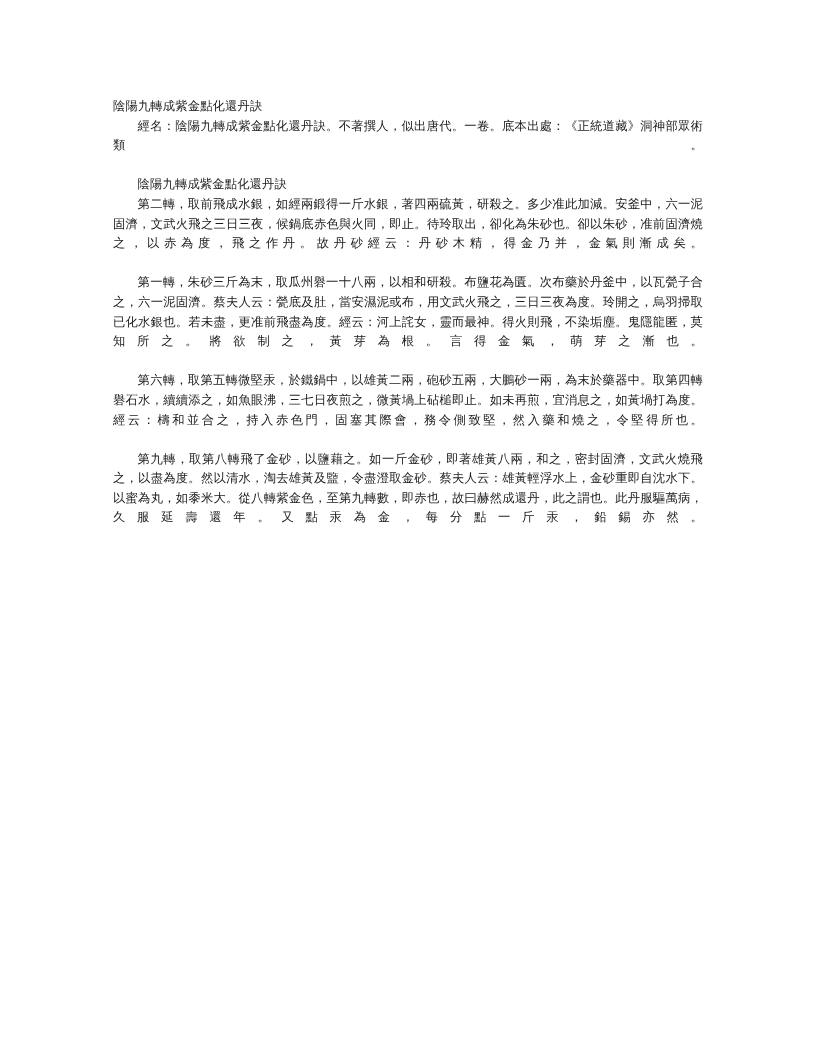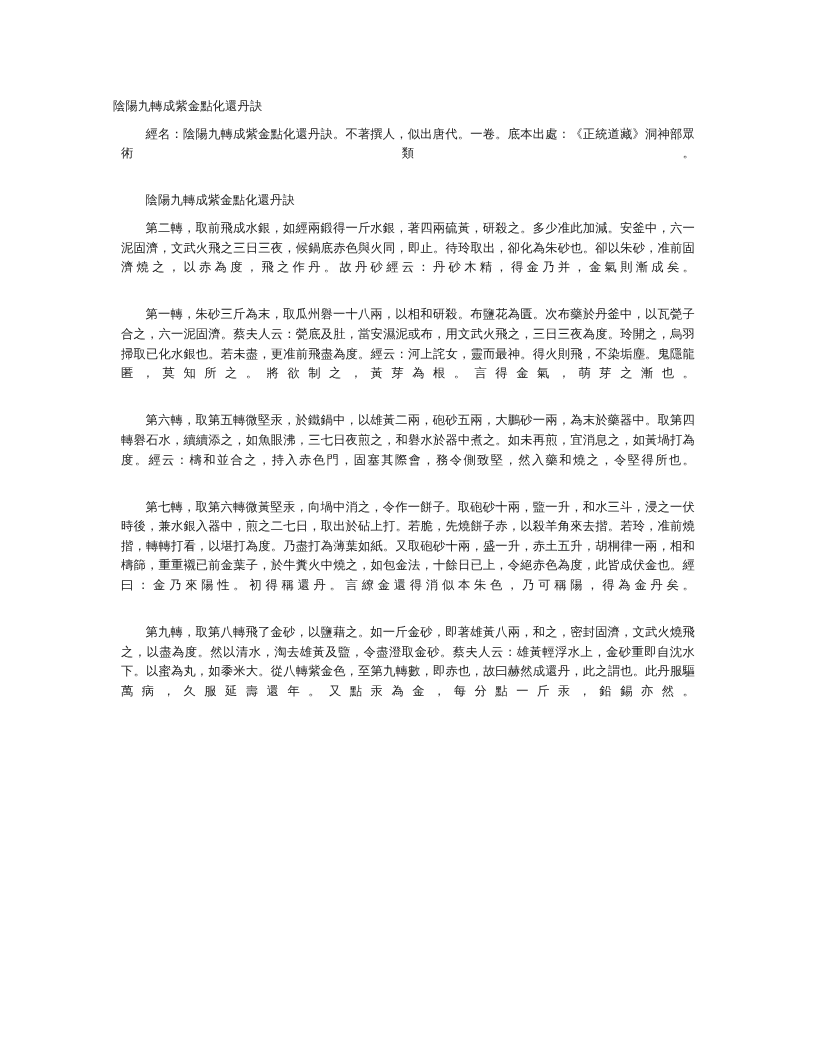--- a/index.html
+++ b/index.html
@@ -27,21 +27,21 @@
   }
   .title-line {
     font-size: 12.3px;
     line-height: 19.6px;
     text-align: left;
     margin: 0;
     letter-spacing: 0.15px;
     font-family: "DejaVu Serif", "Liberation Serif", serif;
   }
   p.para {
-    margin: 8px;
+    margin: 0;
     font-size: 12.3px;
     line-height: 19.6px;
     text-align: justify;
     text-justify: inter-character;
     text-indent: 2em;
     letter-spacing: 0.15px;
     word-break: break-all;
     -webkit-hyphens: none;
     hyphens: none;
   }
@@ -67,21 +67,20 @@
 
     <p class="para nostretch">陰陽九轉成紫金點化還丹訣</p>
 
     <p class="para">第二轉，取前飛成水銀，如經兩鍛得一斤水銀，著四兩硫黃，研殺之。多少准此加減。安釜中，六一泥固濟，文武火飛之三日三夜，候鍋底赤色與火同，即止。待玲取出，卻化為朱砂也。卻以朱砂，准前固濟燒之，以赤為度，飛之作丹。故丹砂經云：丹砂木精，得金乃并，金氣則漸成矣。</p>
 
     <p class="para">第一轉，朱砂三斤為末，取瓜州礜一十八兩，以相和研殺。布鹽花為匱。次布藥於丹釜中，以瓦甇子合之，六一泥固濟。蔡夫人云：甇底及肚，當安濕泥或布，用文武火飛之，三日三夜為度。玲開之，烏羽掃取已化水銀也。若未盡，更准前飛盡為度。經云：河上詫女，靈而最神。得火則飛，不染垢塵。鬼隱龍匿，莫知所之。將欲制之，黃芽為根。言得金氣，萌芽之漸也。</p>
 
 
 
 
-    <p class="para">第六轉，取第五轉微堅汞，於鐵鍋中，以雄黃二兩，砲砂五兩，大鵬砂一兩，為末於藥器中。取第四轉礜石水，續續添之，如魚眼沸，三七日夜煎之，和礜水於器中煮之。如未再煎，宜消息之，如黃堝打為度。經云：檮和並合之，持入赤色門，固塞其際會，務令側致堅，然入藥和燒之，令堅得所也。</p>
+    <p class="para">第六轉，取第五轉微堅汞，於鐵鍋中，以雄黃二兩，砲砂五兩，大鵬砂一兩，為末於藥器中。取第四轉礜石水，續續添之，如魚眼沸，三七日夜煎之，微黃堝上砧槌即止。如未再煎，宜消息之，如黃堝打為度。經云：檮和並合之，持入赤色門，固塞其際會，務令側致堅，然入藥和燒之，令堅得所也。</p>
 
-    <p class="para">第七轉，取第六轉微黃堅汞，向堝中消之，令作一餅子。取砲砂十兩，盬一升，和水三斗，浸之一伏時後，兼水銀入器中，煎之二七日，取出於砧上打。若脆，先燒餅子赤，以殺羊角來去揩。若玲，准前燒揩，轉轉打看，以堪打為度。乃盡打為薄葉如紙。又取砲砂十兩，盛一升，赤土五升，胡桐律一兩，相和檮篩，重重襯已前金葉子，於牛糞火中燒之，如包金法，十餘日已上，令絕赤色為度，此皆成伏金也。經曰：金乃來陽性。初得稱還丹。言繚金還得消似本朱色，乃可稱陽，得為金丹矣。</p>
 
 
     <p class="para">第九轉，取第八轉飛了金砂，以鹽藉之。如一斤金砂，即著雄黃八兩，和之，密封固濟，文武火燒飛之，以盡為度。然以清水，淘去雄黃及盬，令盡澄取金砂。蔡夫人云：雄黃輕浮水上，金砂重即自沈水下。以蜜為丸，如黍米大。從八轉紫金色，至第九轉數，即赤也，故曰赫然成還丹，此之謂也。此丹服驅萬病，久服延壽還年。又點汞為金，每分點一斤汞，鉛錫亦然。</p>
 
   </div>
 </div>
 
 </body></html>

